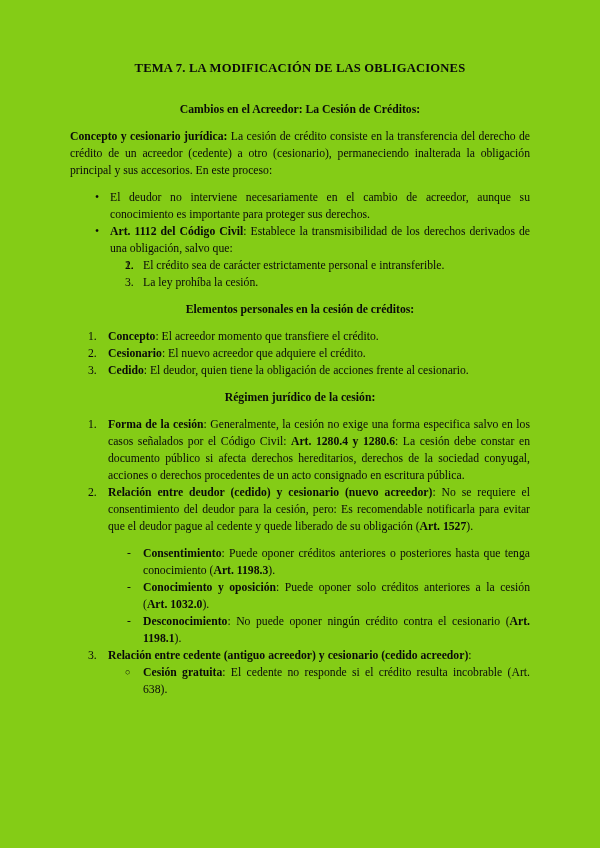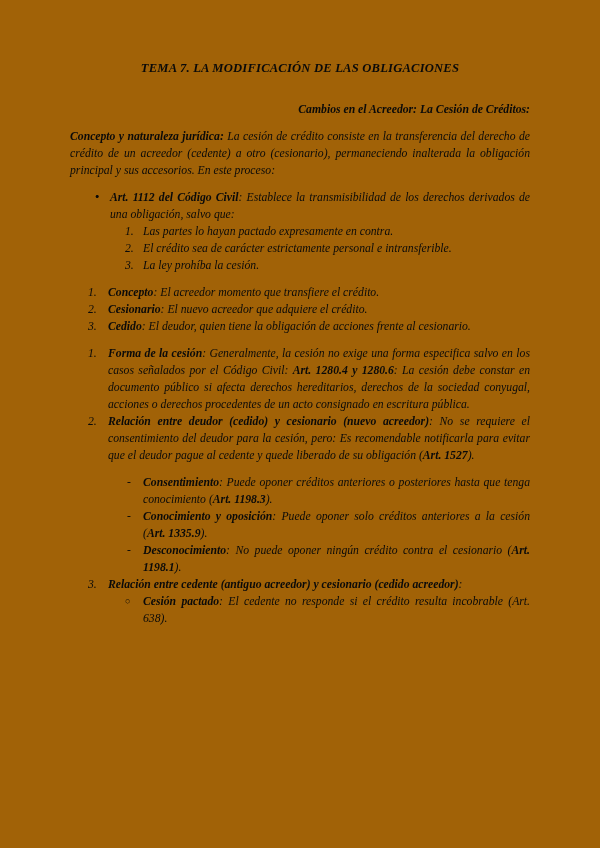--- a/index.html
+++ b/index.html
@@ -10,40 +10,39 @@
   body {
     width: 600px;
     height: 848px;
     overflow: hidden;
   }
   .sheet {
     box-sizing: border-box;
     width: 600px;
     height: 848px;
     padding: 60px 70px 0 70px;
-    background: #a16207;
+    background: #84cc16;
     color: #0a0a0a;
     font-family: "Liberation Serif", serif;
     font-size: 11.7px;
     line-height: 17px;
-    font-style: italic;
   }
   .title {
     font-weight: bold;
     text-align: center;
     font-size: 12.6px;
     letter-spacing: 0.2px;
     margin-bottom: 24px;
   }
   .block {
     position: relative;
     text-align: justify;
   }
   .gap { margin-top: 10px; }
-  .heading { font-weight: bold; text-align: right; }
+  .heading { font-weight: bold; text-align: center; }
   .b { font-weight: bold; }
   .marker { position: absolute; }
   .ul1  { padding-left: 40px; }
   .ul1 > .marker { left: 25px; }
   .ol1  { padding-left: 38px; }
   .ol1 > .marker { left: 18px; }
   .ol2  { padding-left: 73px; }
   .ol2 > .marker { left: 55px; }
   .dash { padding-left: 73px; }
   .dash > .marker { left: 57px; }
@@ -51,30 +50,32 @@
   .circ > .marker { left: 55px; font-size: 9px; }
   .indent { padding-left: 38px; }
 </style>
 </head>
 <body>
 
 <div class="sheet">
   <div class="title">TEMA 7. LA MODIFICACIÓN DE LAS OBLIGACIONES</div>
   <div id="doc">
       <div class="block heading"><span class="b">Cambios en el Acreedor: La Cesión de Créditos:</span></div>
-      <div class="block para gap"><span class="b">Concepto y naturaleza jurídica:</span><span class="r"> La cesión de crédito consiste en la transferencia del derecho de crédito de un acreedor (cedente) a otro (cesionario), permaneciendo inalterada la obligación principal y sus accesorios. En este proceso:</span></div>
-      <div class="block ul1 gap"><span class="marker">•</span></div>
+      <div class="block para gap"><span class="b">Concepto y cesionario jurídica:</span><span class="r"> La cesión de crédito consiste en la transferencia del derecho de crédito de un acreedor (cedente) a otro (cesionario), permaneciendo inalterada la obligación principal y sus accesorios. En este proceso:</span></div>
+      <div class="block ul1 gap"><span class="marker">•</span><span class="r">El deudor no interviene necesariamente en el cambio de acreedor, aunque su conocimiento es importante para proteger sus derechos.</span></div>
       <div class="block ul1"><span class="marker">•</span><span class="b">Art. 1112 del Código Civil</span><span class="r">: Establece la transmisibilidad de los derechos derivados de una obligación, salvo que:</span></div>
-      <div class="block ol2"><span class="marker">1.</span><span class="r">Las partes lo hayan pactado expresamente en contra.</span></div>
+      <div class="block ol2"><span class="marker">1.</span></div>
       <div class="block ol2"><span class="marker">2.</span><span class="r">El crédito sea de carácter estrictamente personal e intransferible.</span></div>
       <div class="block ol2"><span class="marker">3.</span><span class="r">La ley prohíba la cesión.</span></div>
+      <div class="block heading gap"><span class="b">Elementos personales en la cesión de créditos:</span></div>
       <div class="block ol1 gap"><span class="marker">1.</span><span class="b">Concepto</span><span class="r">: El acreedor momento que transfiere el crédito.</span></div>
       <div class="block ol1"><span class="marker">2.</span><span class="b">Cesionario</span><span class="r">: El nuevo acreedor que adquiere el crédito.</span></div>
       <div class="block ol1"><span class="marker">3.</span><span class="b">Cedido</span><span class="r">: El deudor, quien tiene la obligación de acciones frente al cesionario.</span></div>
+      <div class="block heading gap"><span class="b">Régimen jurídico de la cesión:</span></div>
       <div class="block ol1 gap"><span class="marker">1.</span><span class="b">Forma de la cesión</span><span class="r">: Generalmente, la cesión no exige una forma especifica salvo en los casos señalados por el Código Civil: </span><span class="b">Art. 1280.4 y 1280.6</span><span class="r">: La cesión debe constar en documento público si afecta derechos hereditarios, derechos de la sociedad conyugal, acciones o derechos procedentes de un acto consignado en escritura pública.</span></div>
       <div class="block ol1"><span class="marker">2.</span><span class="b">Relación entre deudor (cedido) y cesionario (nuevo acreedor)</span><span class="r">: No se requiere el consentimiento del deudor para la cesión, pero: Es recomendable notificarla para evitar que el deudor pague al cedente y quede liberado de su obligación (</span><span class="b">Art. 1527</span><span class="r">).</span></div>
       <div class="block dash gap"><span class="marker">-</span><span class="b">Consentimiento</span><span class="r">: Puede oponer créditos anteriores o posteriores hasta que tenga conocimiento (</span><span class="b">Art. 1198.3</span><span class="r">).</span></div>
-      <div class="block dash"><span class="marker">-</span><span class="b">Conocimiento y oposición</span><span class="r">: Puede oponer solo créditos anteriores a la cesión (</span><span class="b">Art. 1335.9</span><span class="r">).</span></div>
+      <div class="block dash"><span class="marker">-</span><span class="b">Conocimiento y oposición</span><span class="r">: Puede oponer solo créditos anteriores a la cesión (</span><span class="b">Art. 1032.0</span><span class="r">).</span></div>
       <div class="block dash"><span class="marker">-</span><span class="b">Desconocimiento</span><span class="r">: No puede oponer ningún crédito contra el cesionario (</span><span class="b">Art. 1198.1</span><span class="r">).</span></div>
       <div class="block ol1"><span class="marker">3.</span><span class="b">Relación entre cedente (antiguo acreedor) y cesionario (cedido acreedor)</span><span class="r">:</span></div>
-      <div class="block circ"><span class="marker">○</span><span class="b">Cesión pactado</span><span class="r">: El cedente no responde si el crédito resulta incobrable (Art. 638).</span></div>
+      <div class="block circ"><span class="marker">○</span><span class="b">Cesión gratuita</span><span class="r">: El cedente no responde si el crédito resulta incobrable (Art. 638).</span></div>
     </div>
 </div>
 
 </body></html>

